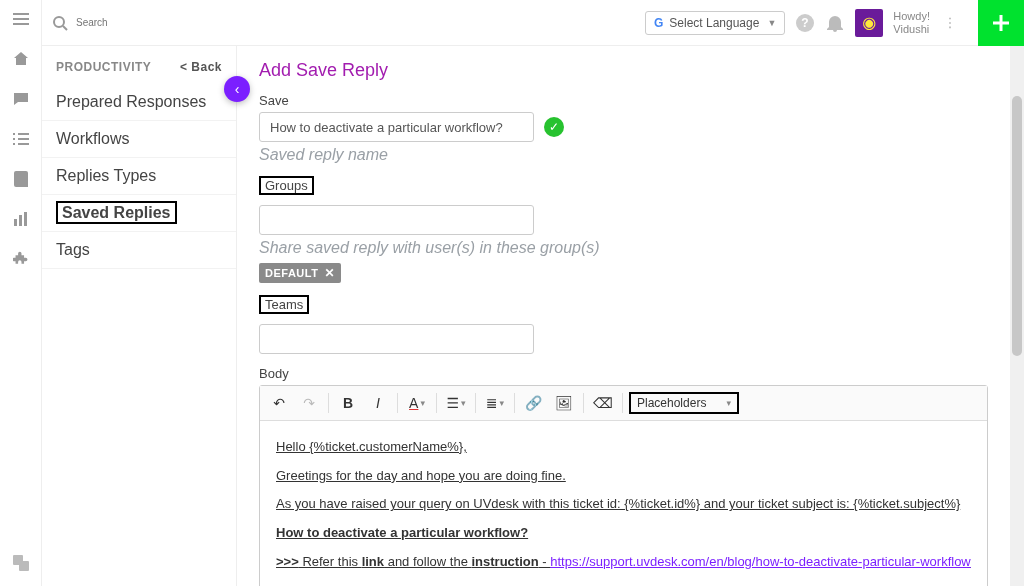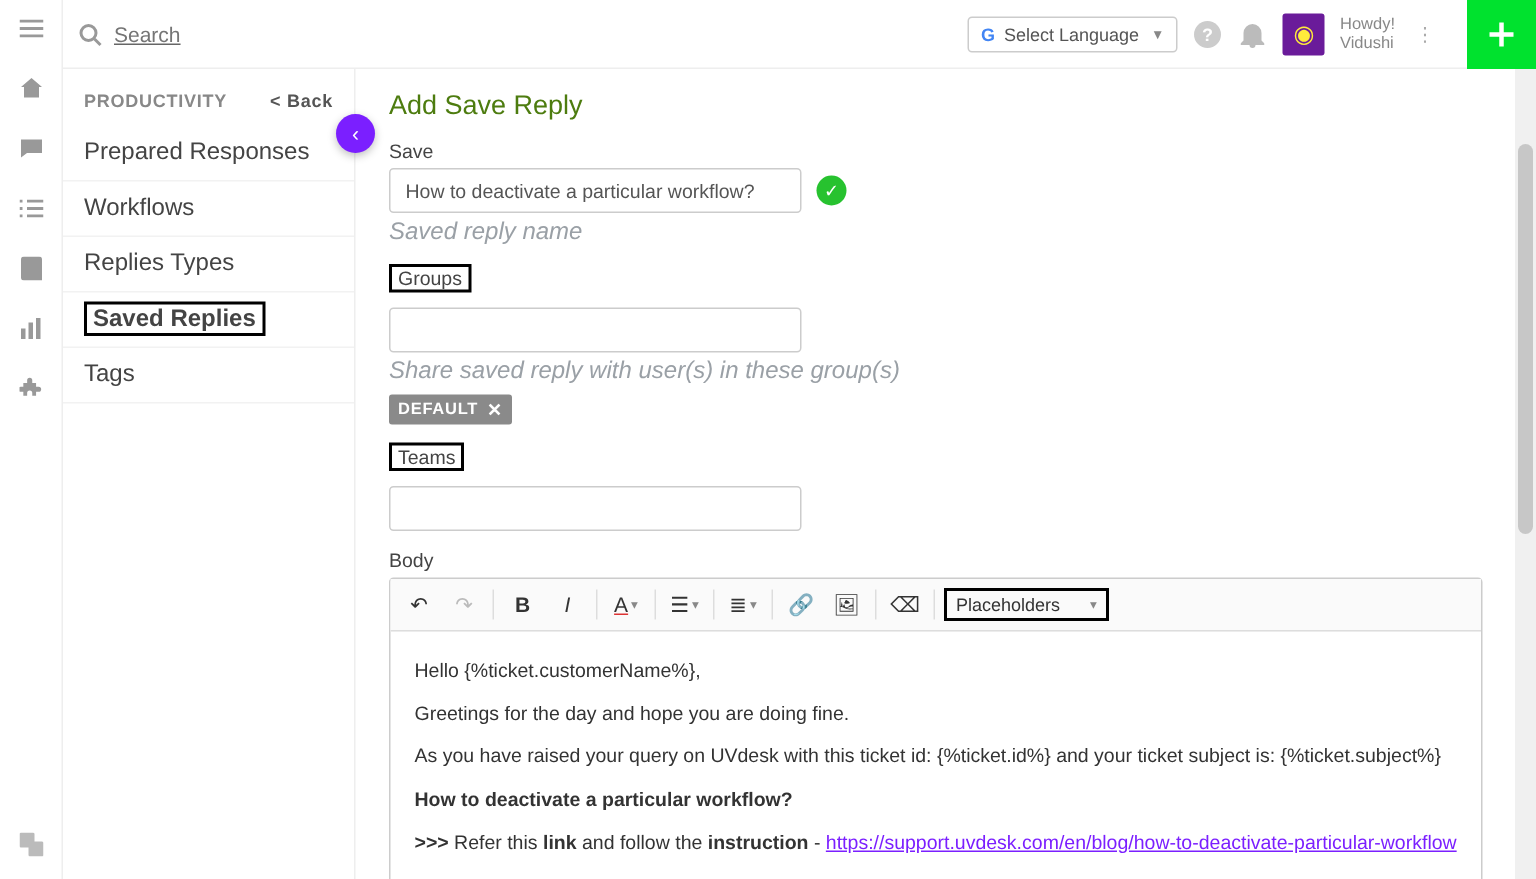--- a/index.html
+++ b/index.html
@@ -8,21 +8,21 @@
 
   
   .rail { width: 42px; background: #fff; border-right: 1px solid #eee; display: flex; flex-direction: column; align-items: center; padding-top: 10px; gap: 22px; color: #777; }
   .rail .ic { width: 18px; height: 18px; display: flex; align-items: center; justify-content: center; }
 
   .main { flex: 1; display: flex; flex-direction: column; }
 
   
   .topbar { height: 46px; border-bottom: 1px solid #eee; display: flex; align-items: center; padding: 0 10px; gap: 10px; }
   .search-wrap { display: flex; align-items: center; color: #999; flex: 1; gap: 8px; }
-  .search-wrap input { border: none; outline: none; font-size: 14px; color: #666; width: 200px; text-decoration: underline; }
+  .search-wrap input { border: none; outline: none; font-size: 10px; color: #666; width: 200px; }
   .lang { display: flex; align-items: center; gap: 6px; border: 1px solid #ccc; border-radius: 3px; padding: 4px 8px; font-size: 12px; color: #555; background: #fff; }
   .lang .g { font-weight: bold; }
   .g-b{color:#4285F4}
   .tri { font-size: 9px; color: #888; margin-left: 2px;}
   .top-ic { color: #bbb; width: 20px; height: 20px; display:flex;align-items:center;justify-content:center; }
   .avatar { width: 28px; height: 28px; background: #6a1b9a; border-radius: 2px; display:flex;align-items:center;justify-content:center; color:#ffeb3b; font-size:16px; }
   .user { display:flex; flex-direction:column; font-size:11px; color:#888; line-height:13px; }
   .plus { width: 46px; height: 46px; background:#00e22e; display:flex;align-items:center;justify-content:center; color:#fff; margin-left:8px; margin-right:-10px; }
 
   
@@ -31,40 +31,40 @@
   
   .sidebar { width: 195px; border-right:1px solid #eee; padding: 14px 0; position:relative; }
   .sb-head { display:flex; align-items:center; justify-content:space-between; padding:0 14px 10px; color:#888; font-size:12px; font-weight:600; letter-spacing:.5px; }
   .back { font-size:12px; color:#555; cursor:pointer; }
   .sb-item { padding:9px 14px; font-size:16px; color:#444; border-bottom:1px solid #f2f2f2; cursor:pointer; }
   .sb-item.active span { border:2px solid #000; padding:1px 4px; font-weight:600; }
   .collapse-btn { position:absolute; right:-14px; top:30px; width:26px; height:26px; border-radius:50%; background:#7b1fff; display:flex;align-items:center;justify-content:center; color:#fff; font-size:14px; box-shadow:0 2px 6px rgba(0,0,0,.25); cursor:pointer; z-index:5; }
 
   
   .panel { flex:1; padding: 14px 22px; overflow-y:auto; position:relative; }
-  .panel h1 { font-size:18px; font-weight:500; color:#4d7c0f; margin-bottom:12px; }
+  .panel h1 { font-size:18px; font-weight:500; color:#a21caf; margin-bottom:12px; }
   .fld-label { font-size:13px; color:#444; display:block; margin-bottom:4px; }
   .boxed { border:2px solid #000; padding:0 4px; display:inline-block; }
   .hint { font-size:16px; color:#9aa0a6; font-style:italic; margin-top:4px; }
   .row { margin-bottom:12px; }
   .name-row { display:flex; align-items:center; gap:10px; }
   input.txtf, .select-shell { width: 275px; height:30px; border:1px solid #ccc; border-radius:3px; padding:0 10px; font-size:13px; color:#555; outline:none; }
   .select-shell { display:flex; align-items:center; background:#fff; }
   .check { width:20px; height:20px; border-radius:50%; background:#27c22f; display:flex;align-items:center;justify-content:center; color:#fff; font-size:12px; }
   .chip { display:inline-flex; align-items:center; gap:6px; background:#8a8a8a; color:#fff; font-size:11px; font-weight:600; padding:3px 6px; border-radius:2px; letter-spacing:.5px; }
   .chip .x { cursor:pointer; font-size:12px; }
 
   
   .editor-wrap { border:1px solid #ccc; border-radius:3px; margin-top:4px; }
   .toolbar { display:flex; align-items:center; gap:4px; padding:4px 6px; border-bottom:1px solid #ddd; background:#fafafa; }
   .tbtn { min-width:26px; height:26px; display:flex; align-items:center; justify-content:center; color:#333; cursor:pointer; border-radius:2px; font-size:14px; }
   .sep { width:1px; height:20px; background:#ddd; margin:0 2px; }
   .ph-btn { border:2px solid #000; padding:2px 6px; font-size:12px; display:flex; align-items:center; gap:18px; cursor:pointer; }
   .editor { padding:14px 16px; font-size:13px; color:#333; line-height:1.9; min-height:230px; }
-  .editor p { margin-bottom:4px; }
+  .editor p { margin-bottom:4px;text-decoration:underline; }
   .editor a { color:#7b1fff; }
   .editor b { font-weight:700; }
 
   .vscroll { width:14px; background:#f0f0f0; }
   .vscroll .thumb { width:10px; margin:2px auto; height:260px; background:#c7c7c7; border-radius:5px; margin-top:50px; }
 
   svg { display:block; }
 </style>
 </head>
 <body>

